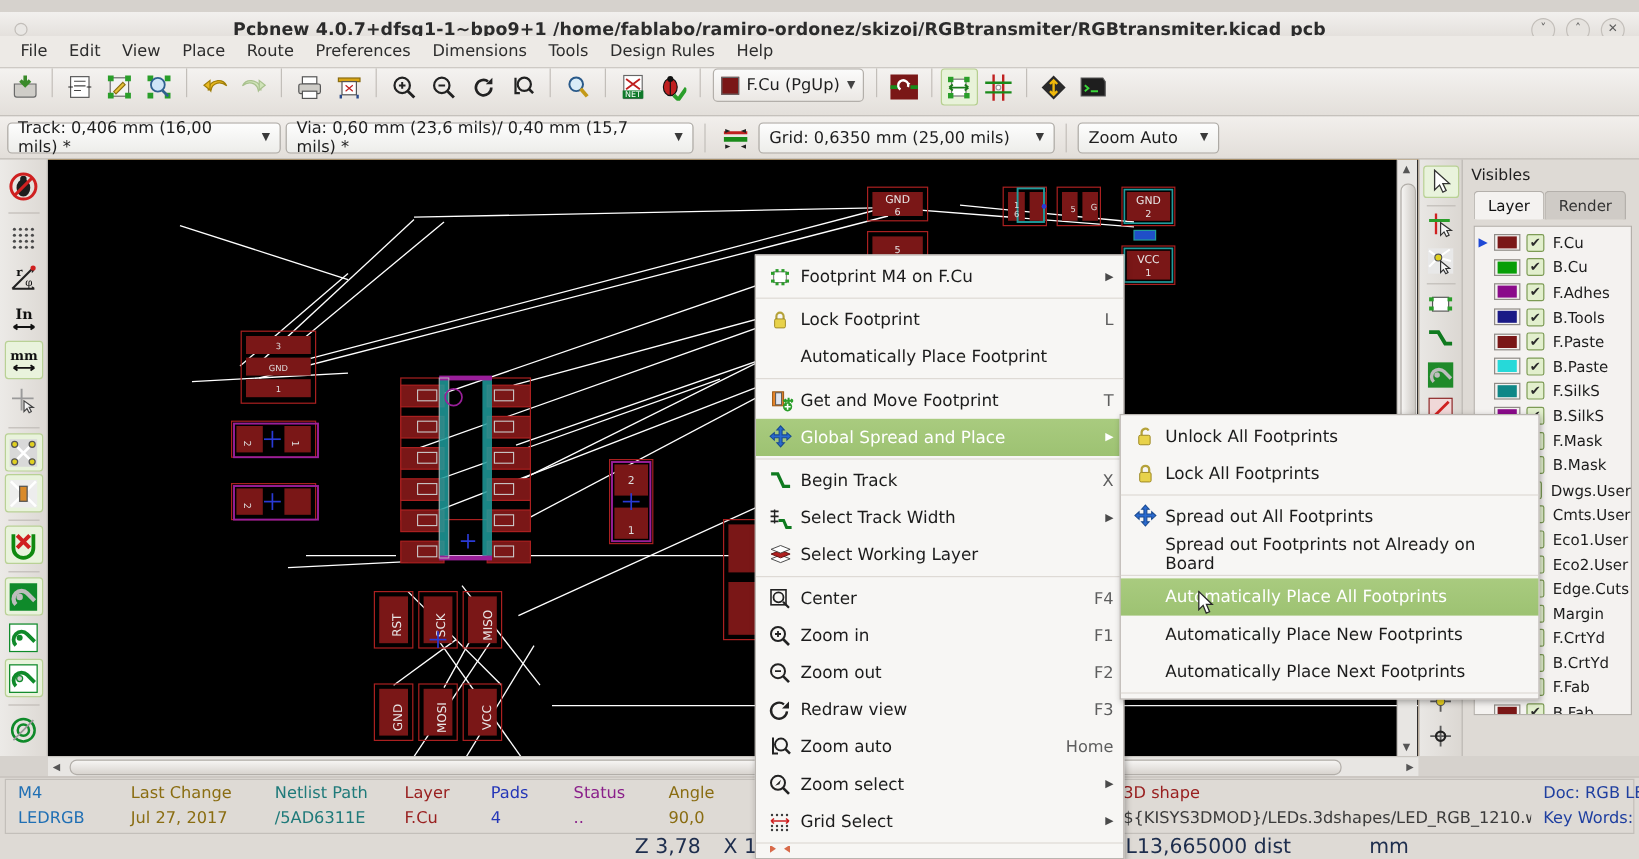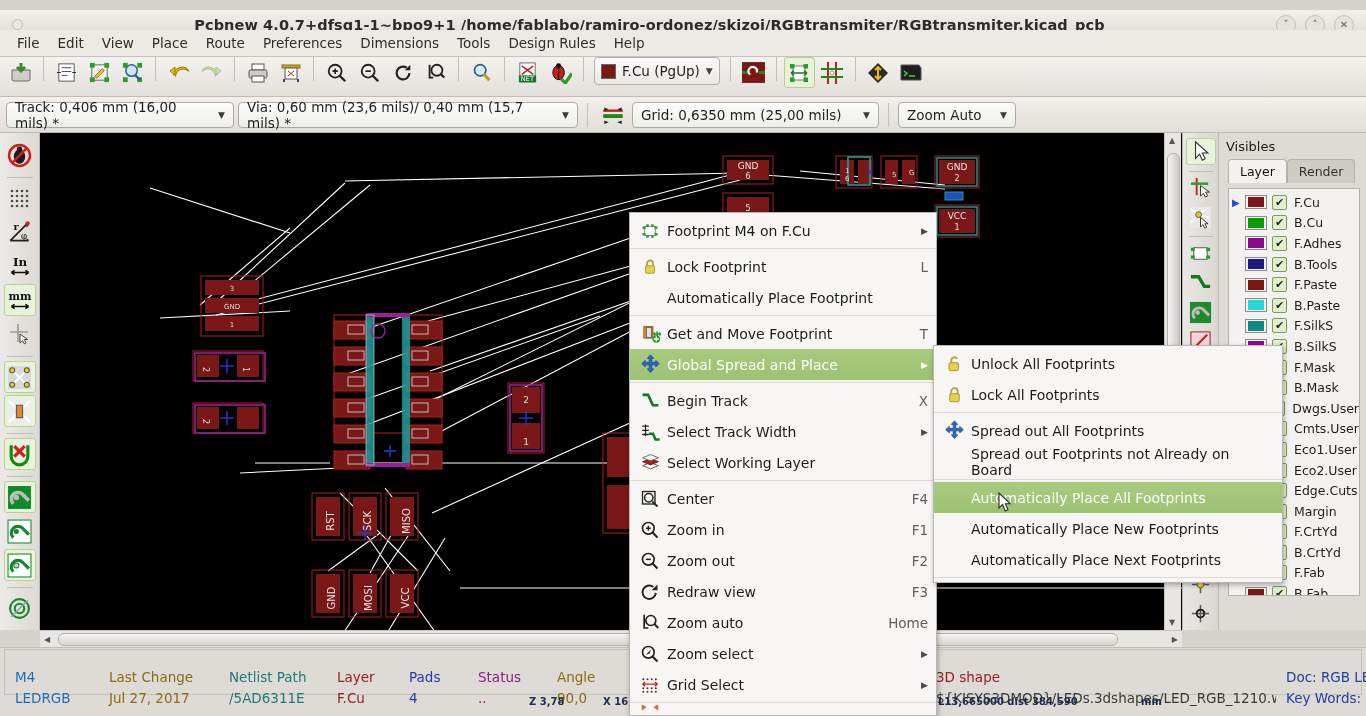--- a/index.html
+++ b/index.html
@@ -178,26 +178,26 @@
   
   .statuspanel {
     position: absolute; left: 0; top: 647px; width: 1366px; height: 69px;
     background: #dedad5; border-top: 1px solid #c0bcb7;
   }
   .statusinner {
     position: absolute; left: 4px; top: 1px; width: 1358px; height: 46px;
     background: #dedad5; border: 1px solid #c3bfba;
     font-size: 13.5px;
   }
-  .scol { position: absolute; margin-top: 16px; }
+  .scol { position: absolute; }
   .scol .k { line-height: 21px; }
   .scol .v { line-height: 21px; }
   .statusline {
     position: absolute; left: 0; top: 48px; width: 1118px; height: 21px;
-    font-size: 10px; color: #1d2d4d; font-weight: bold;
+    font-size: 17px; color: #1d2d4d;
   }
   .statusline span { position: absolute; }
 
   
   .ctxmenu {
     position: absolute; left: 629px; top: 212px; width: 308px;
     background: #f7f6f4; border: 1px solid #b9b5b0;
     box-shadow: 1px 2px 5px rgba(0,0,0,0.30);
     padding: 2px 0; z-index: 50;
   }

